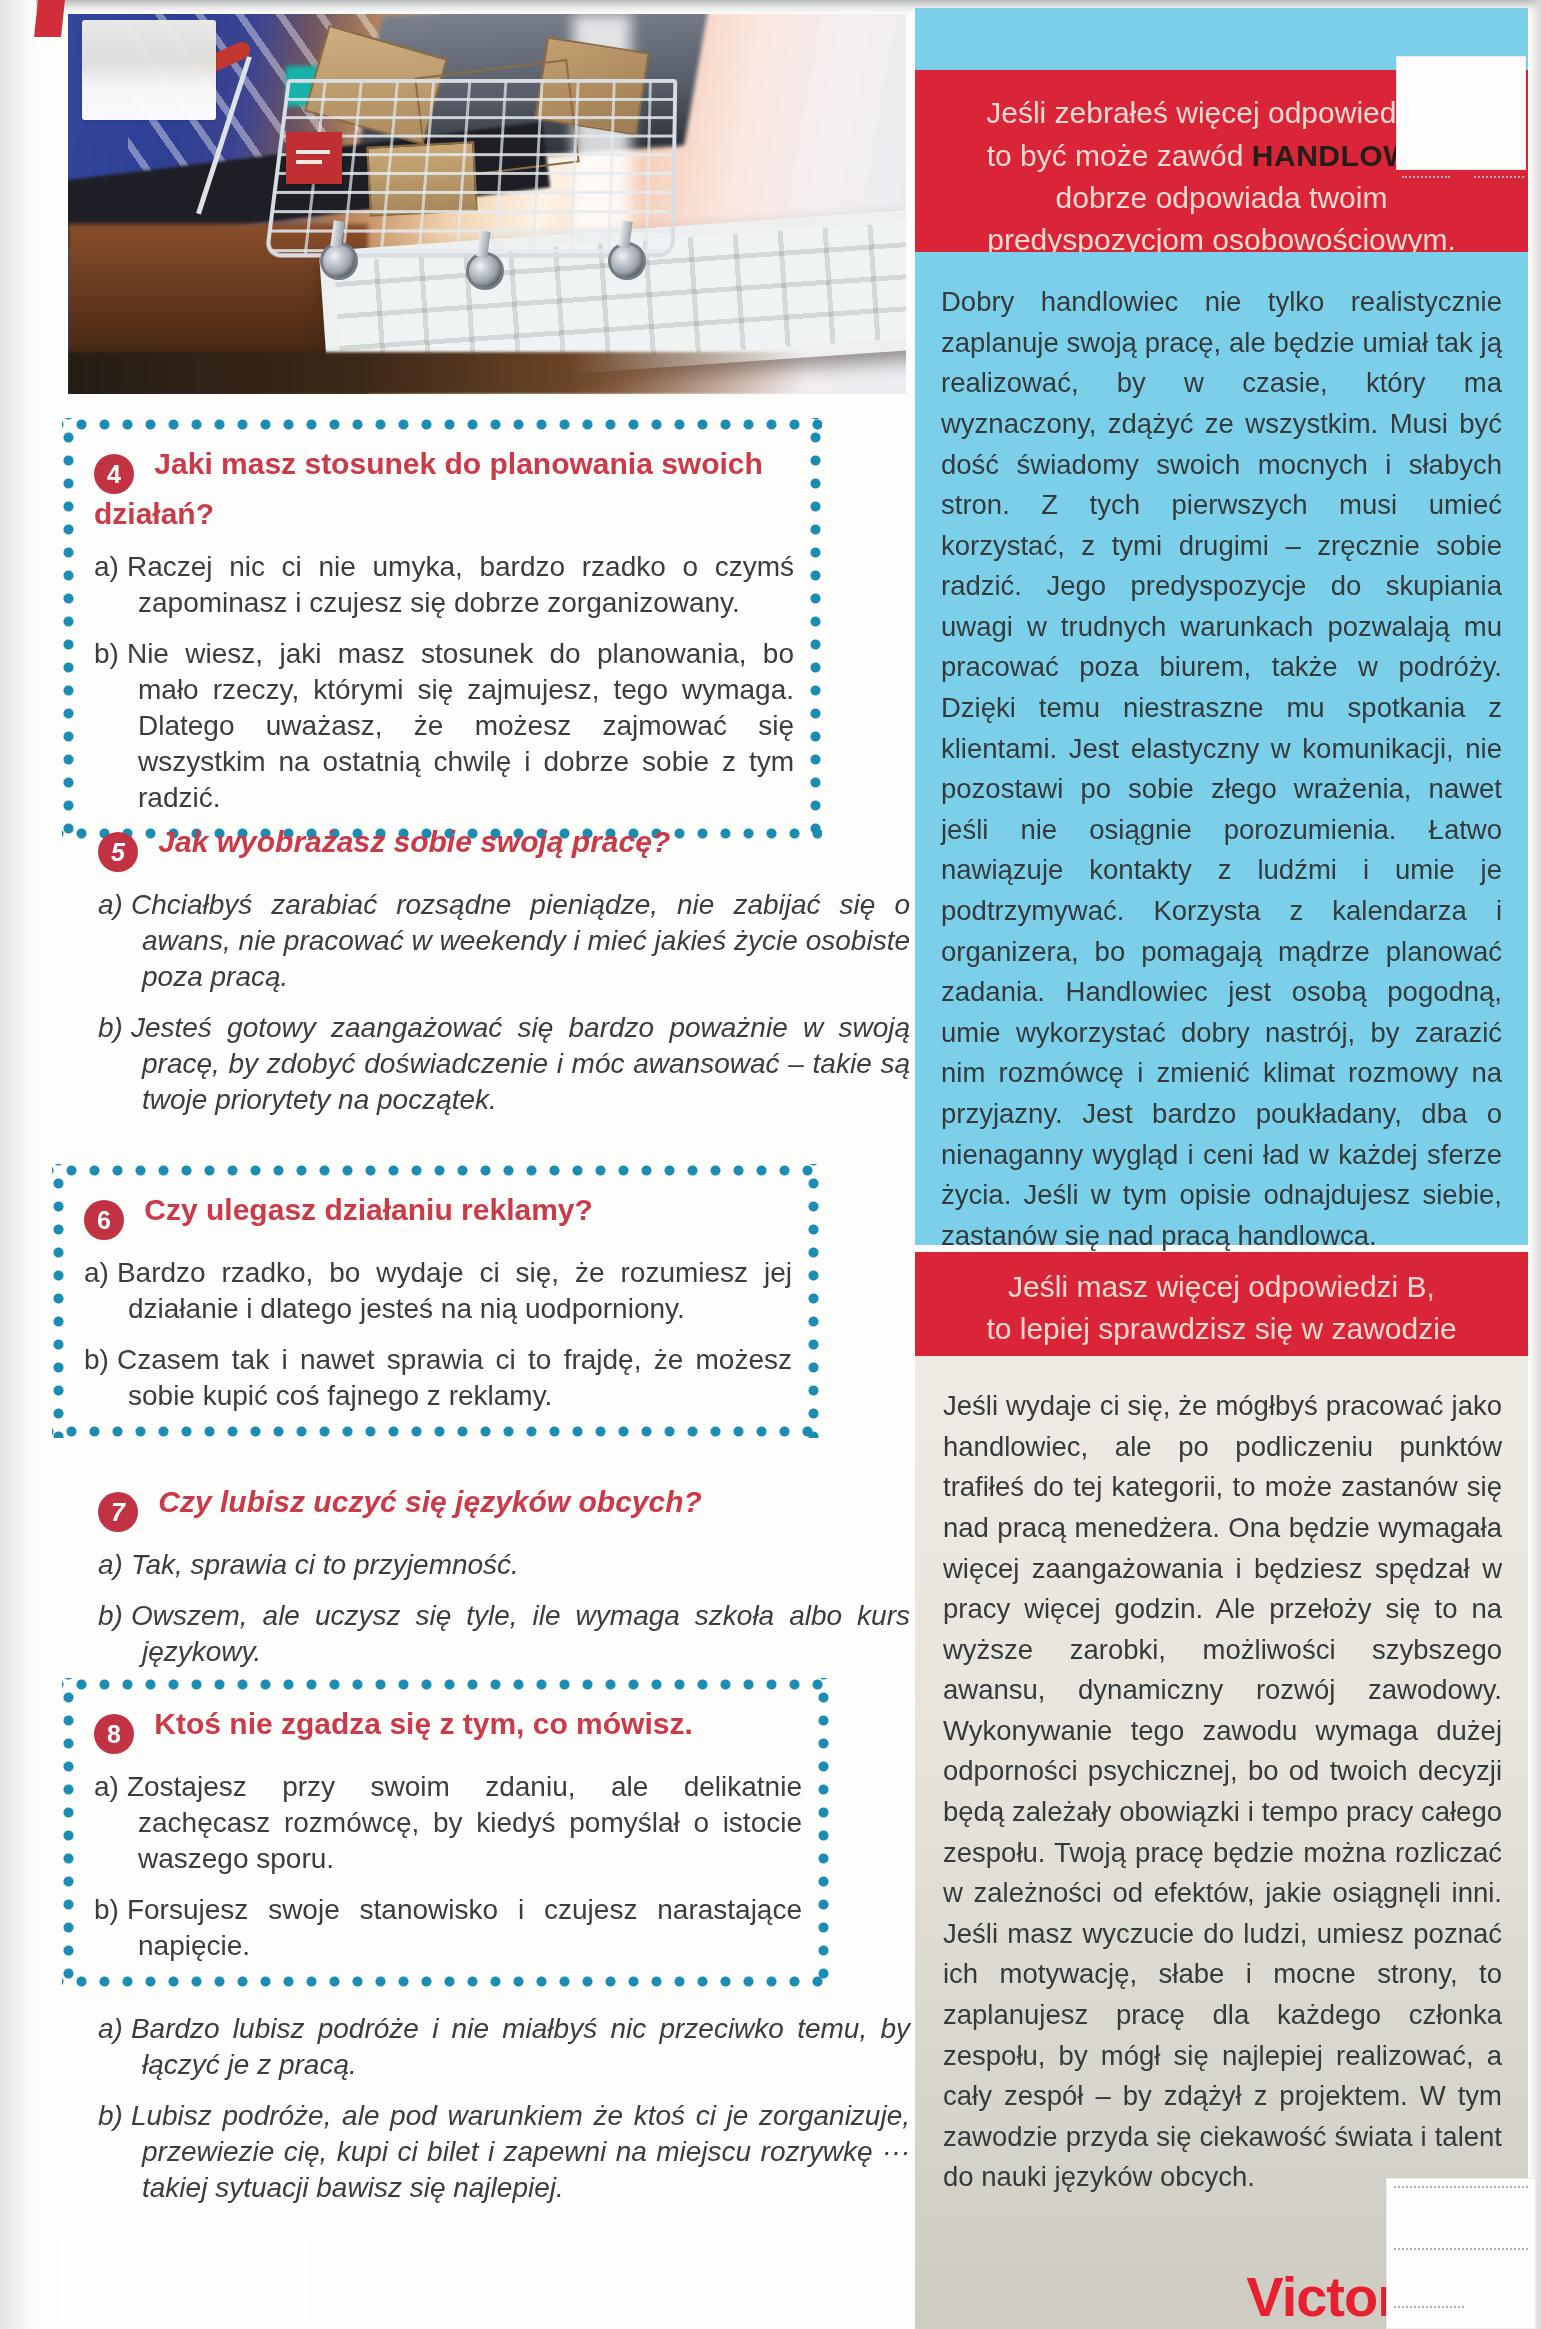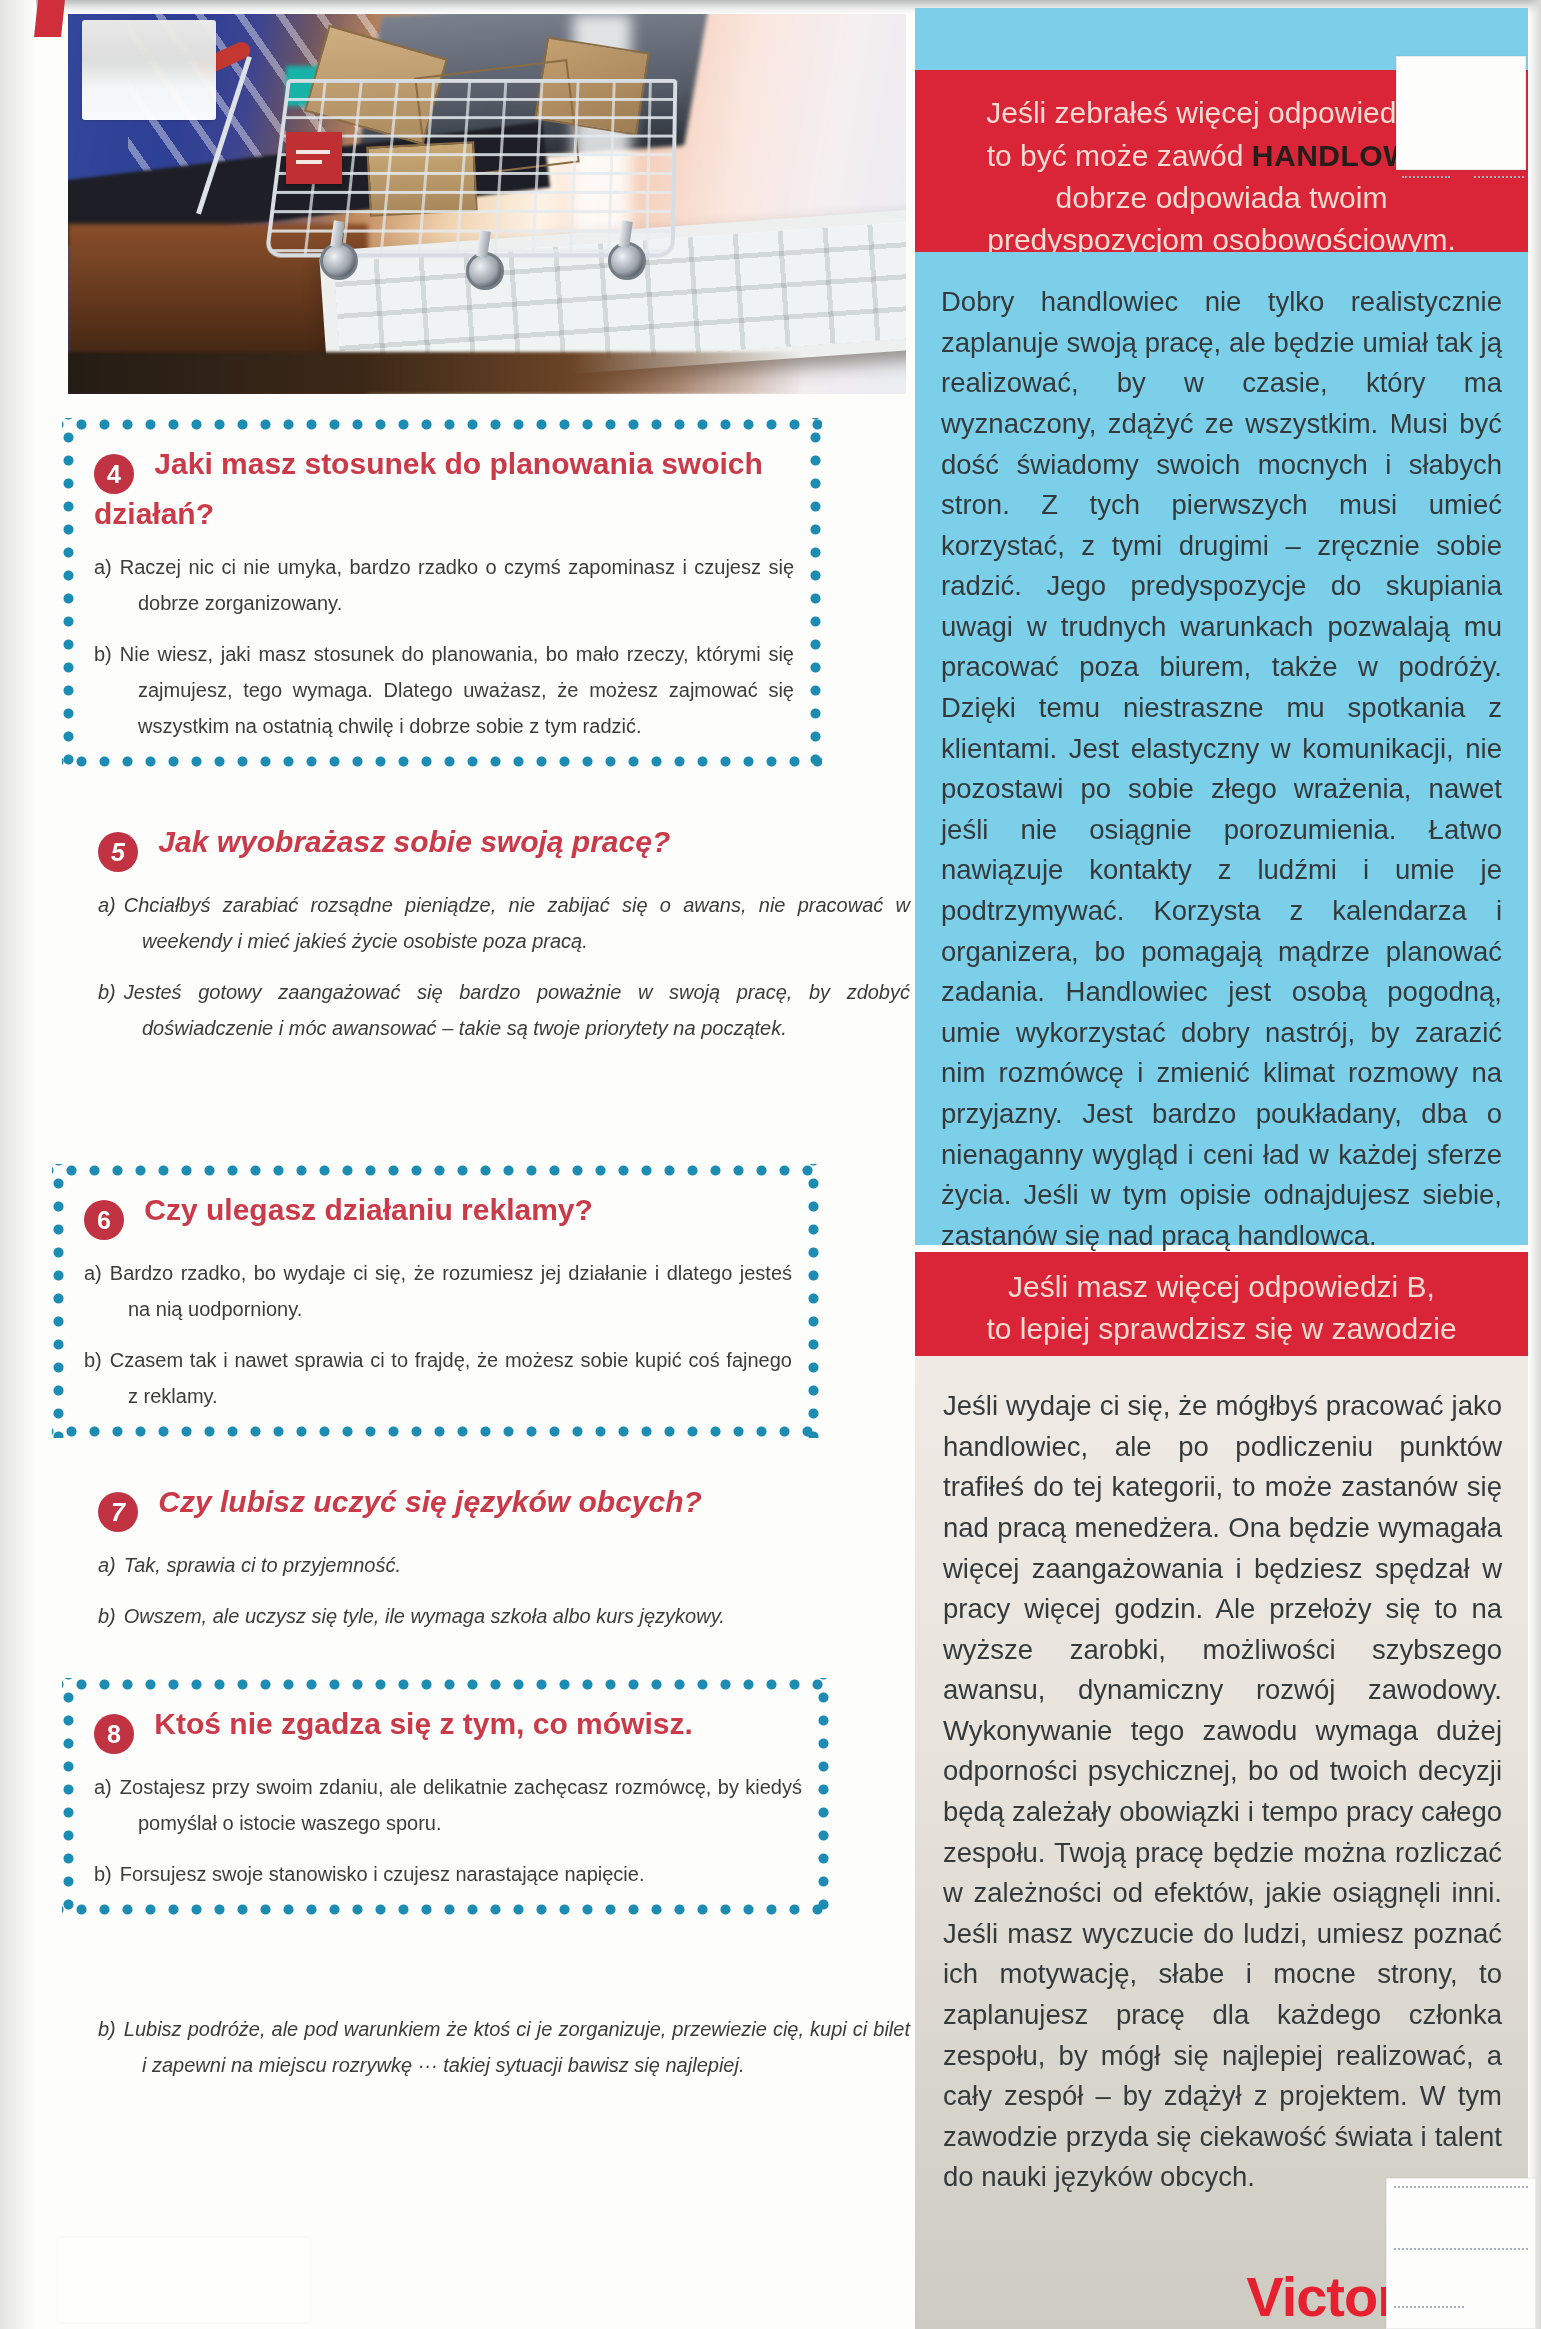--- a/index.html
+++ b/index.html
@@ -75,21 +75,21 @@
       radial-gradient(circle,#1d8cb2 4.5px,rgba(0,0,0,0) 5.5px);
     background-size:23px 13px,23px 13px,13px 23px,13px 23px;
     background-position:8px 0,8px 100%,0 8px,100% 8px;
     background-repeat:repeat-x,repeat-x,repeat-y,repeat-y;
     padding:26px 28px 24px 32px;}
   .plain{padding:0 0 0 2px;font-style:italic;}
   .qtitle{font-size:30px;line-height:40px;font-weight:700;color:#ca3a48;margin:0 0 6px 0;}
   .badge{display:inline-flex;align-items:center;justify-content:center;width:40px;height:40px;
      border-radius:50%;background:#c13243;color:#fff;font-weight:700;font-size:25px;
      vertical-align:-9px;margin-right:12px;}
-  .opt{font-size:20px;line-height:36px;text-align:justify;margin:15px 0 0 0;
+  .opt{font-size:28px;line-height:36px;text-align:justify;margin:15px 0 0 0;
      padding-left:44px;text-indent:-44px;}
   .opt-label{padding-right:8px;}
 
   
   .right-col{position:absolute;left:915px;top:8px;width:613px;height:2321px;display:flex;flex-direction:column;}
   .blue-cap{height:70px;background:#7ccfe8;}
   .red-panel{background:#da2438;color:#f7dbd0;text-align:center;font-size:30px;line-height:42px;}
   .red-panel-1{height:182px;padding-top:22px;box-sizing:border-box;}
   .red-panel-2{height:104px;padding-top:14px;box-sizing:border-box;margin-top:7px;}
   .prof{color:#241d1a;font-weight:800;letter-spacing:.5px;}
@@ -214,20 +214,23 @@
     <p class="opt">
       <span class="opt-label">a)</span><span>Zostajesz przy swoim zdaniu, ale delikatnie zachęcasz rozmówcę, by kiedyś pomyślał o istocie waszego sporu.</span>
     </p>
     <p class="opt">
       <span class="opt-label">b)</span><span>Forsujesz swoje stanowisko i czujesz narastające napięcie.</span>
     </p>
   </section>
 
   <section class="sec plain" style="left:96px;top:1996px;width:812px;">
     <p class="opt">
+      <span class="opt-label">a)</span><span>Bardzo lubisz podróże i nie miałbyś nic przeciwko temu, by łączyć je z pracą.</span>
+    </p>
+    <p class="opt">
       <span class="opt-label">b)</span><span>Lubisz podróże, ale pod warunkiem że ktoś ci je zorganizuje, przewiezie cię, kupi ci bilet i zapewni na miejscu rozrywkę ··· takiej sytuacji bawisz się najlepiej.</span>
     </p>
   </section>
 
   <div class="whiteout" style="left:58px;top:2238px;width:252px;height:84px;"></div>
 
   <div class="right-col">
     <div class="blue-cap"></div>
 
     <div class="red-panel red-panel-1">

